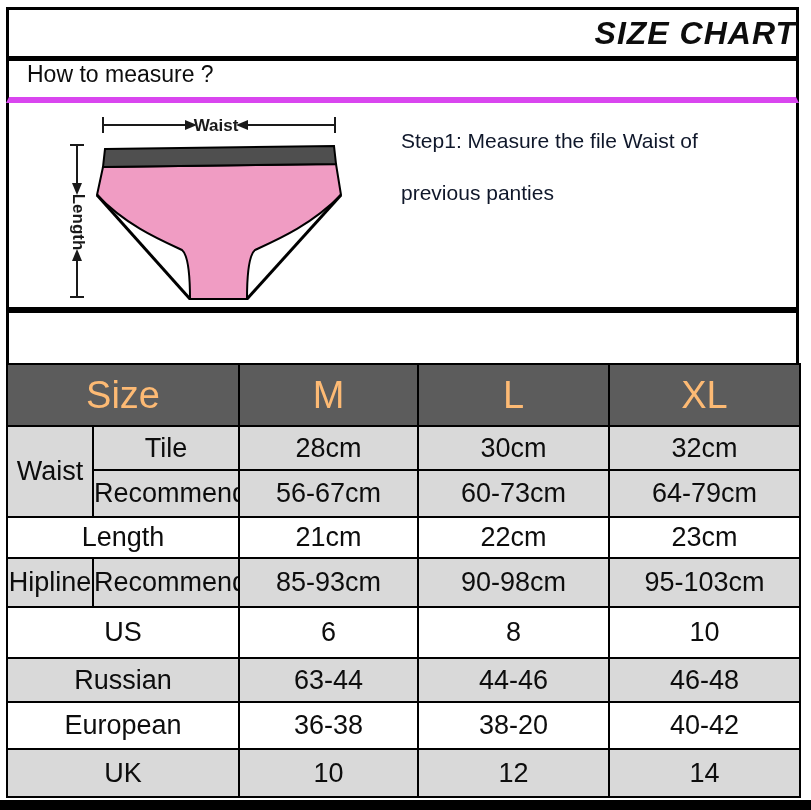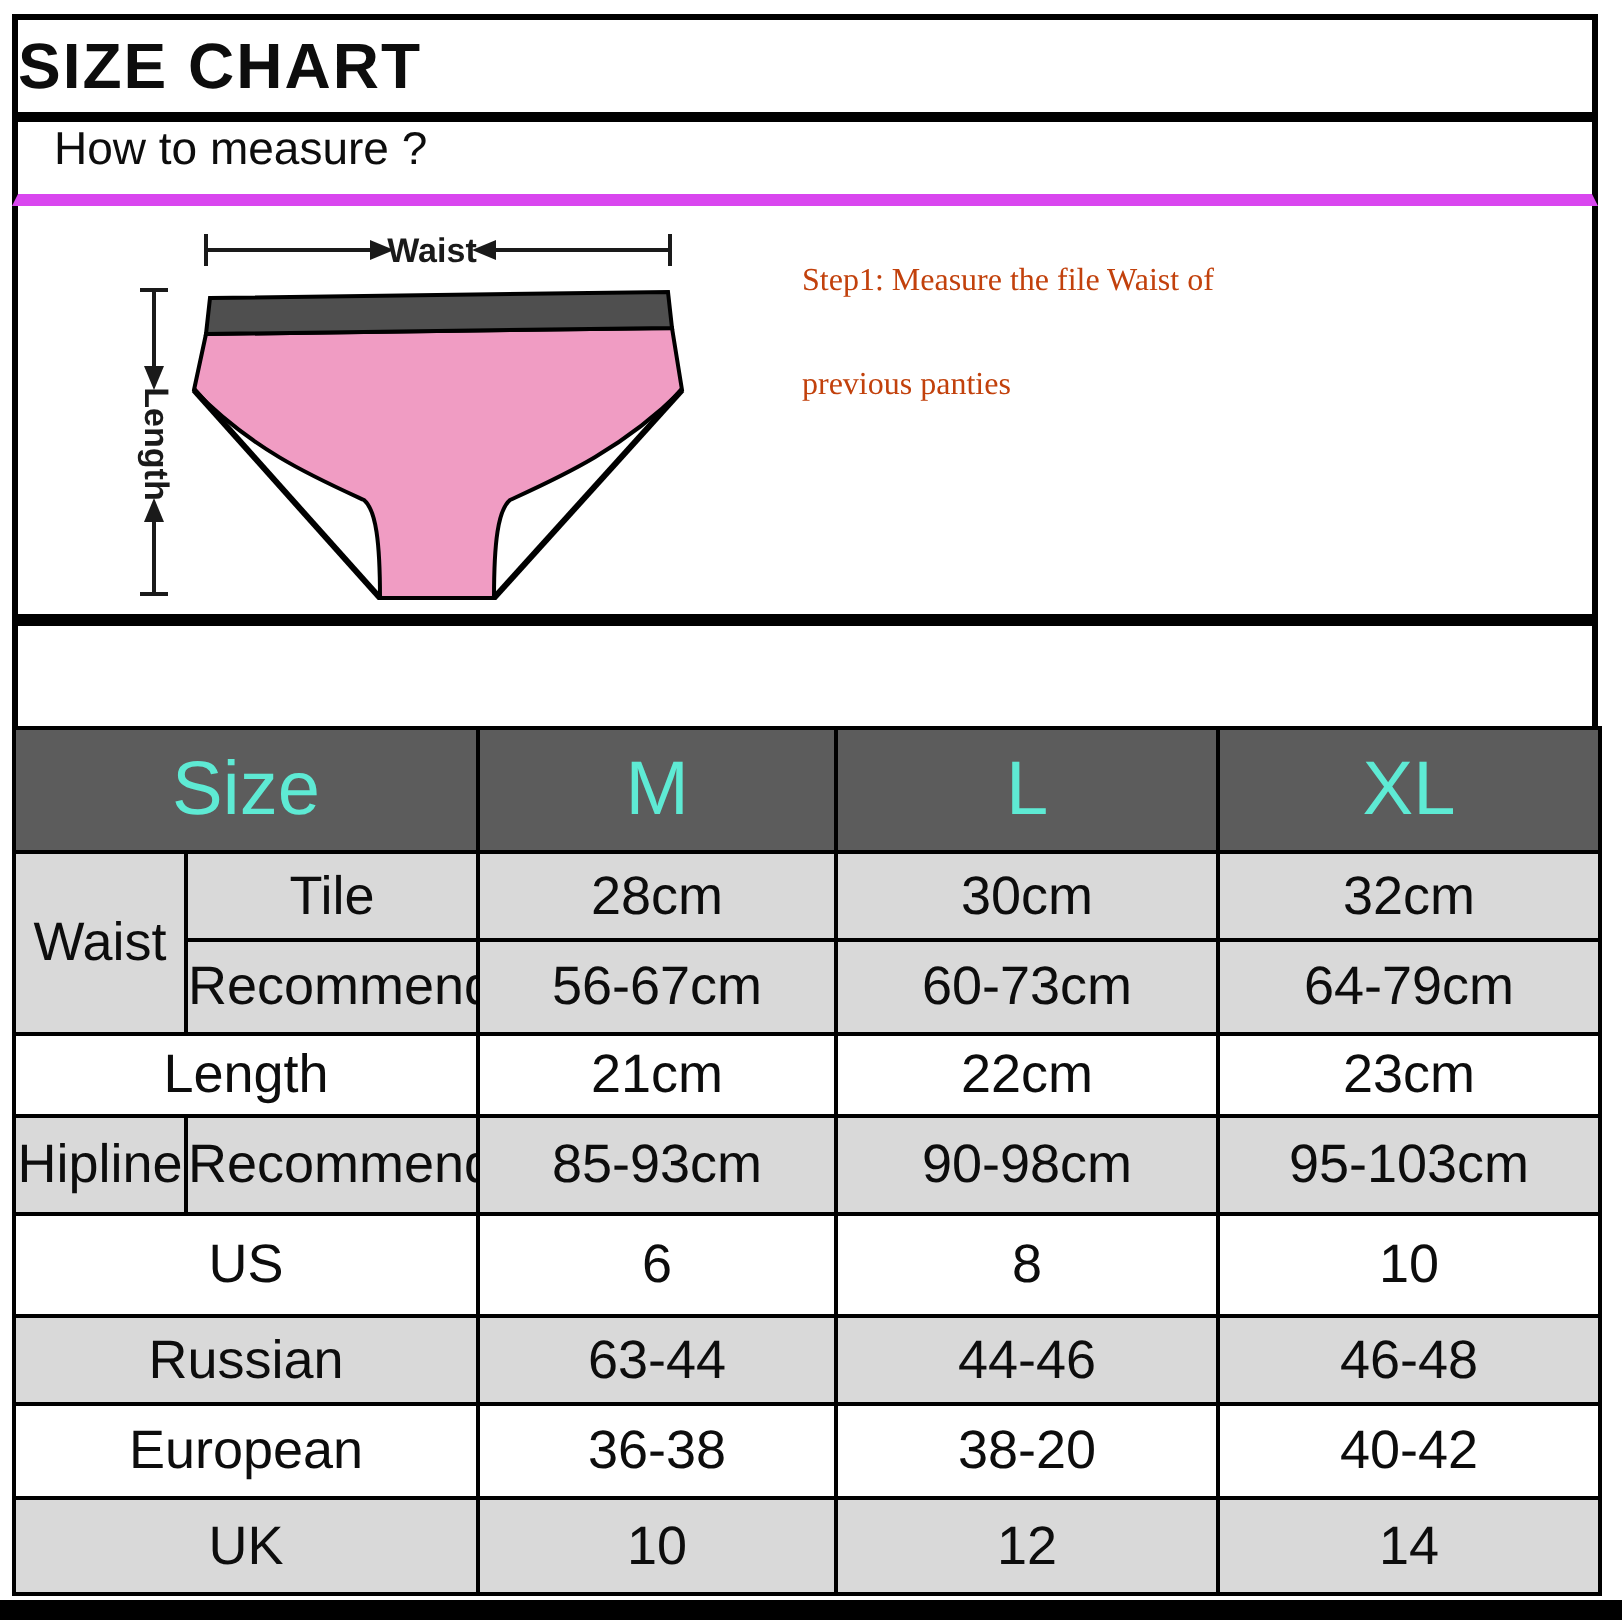--- a/index.html
+++ b/index.html
@@ -5,53 +5,53 @@
   html,body{margin:0;padding:0;background:#ffffff;}
   body{
     width:811px;height:810px;position:relative;overflow:hidden;
     font-family:"Liberation Sans", sans-serif;color:#0d0d0d;
   }
   .page{position:absolute;left:6px;top:7px;width:793px;}
 
   
   .title-row{
     border:3px solid #000;border-bottom:5px solid #000;
-    height:46px;display:flex;align-items:center;justify-content:flex-start;
+    height:46px;display:flex;align-items:center;justify-content:flex-end;font-style:italic;
   }
   .title{font-size:32px;font-weight:bold;letter-spacing:1px;}
 
   
   .measure-row{
     border-left:3px solid #000;border-right:3px solid #000;border-bottom:6px solid #d946ef;
     height:36px;display:flex;align-items:flex-start;padding-left:18px;font-size:23px;
   }
 
   
   .diagram-row{
     border-left:3px solid #000;border-right:3px solid #000;border-bottom:6px solid #000;
     height:204px;position:relative;
   }
   .panty-svg{position:absolute;left:0;top:0;}
   .instructions{position:absolute;left:392px;top:12px;width:392px;}
-  .iline{height:52px;display:flex;align-items:center;font-size:16px;color:#c2410c;font-family:Liberation Serif, serif;}
+  .iline{height:52px;display:flex;align-items:center;font-size:21px;color:#0f172a;}
   .iline.step2{margin-top:6px;}
 
   
   .gap-row{border-left:3px solid #000;border-right:3px solid #000;height:50px;}
 
   
   table.size-table{
     border-collapse:collapse;width:793px;table-layout:fixed;
   }
   table.size-table td{
     border:2px solid #000;text-align:center;vertical-align:middle;
     font-size:27px;padding:0;overflow:hidden;white-space:nowrap;
   }
   tr.thead td{
-    background:#5c5c5c;color:#5eead4;font-size:38px;height:60px;
+    background:#5c5c5c;color:#fdba74;font-size:38px;height:60px;
   }
   tr.gray td{background:#d9d9d9;}
   td.sub{font-size:19px;}
   td.side-label{font-size:27px;}
   td.hip{font-size:25px;}
   tr.r1 td{height:42px;}
   tr.r2 td{height:45px;}
   tr.r3 td{height:39px;}
   tr.r4 td{height:47px;margin-left:27px;}
   tr.r5 td{height:49px;}

